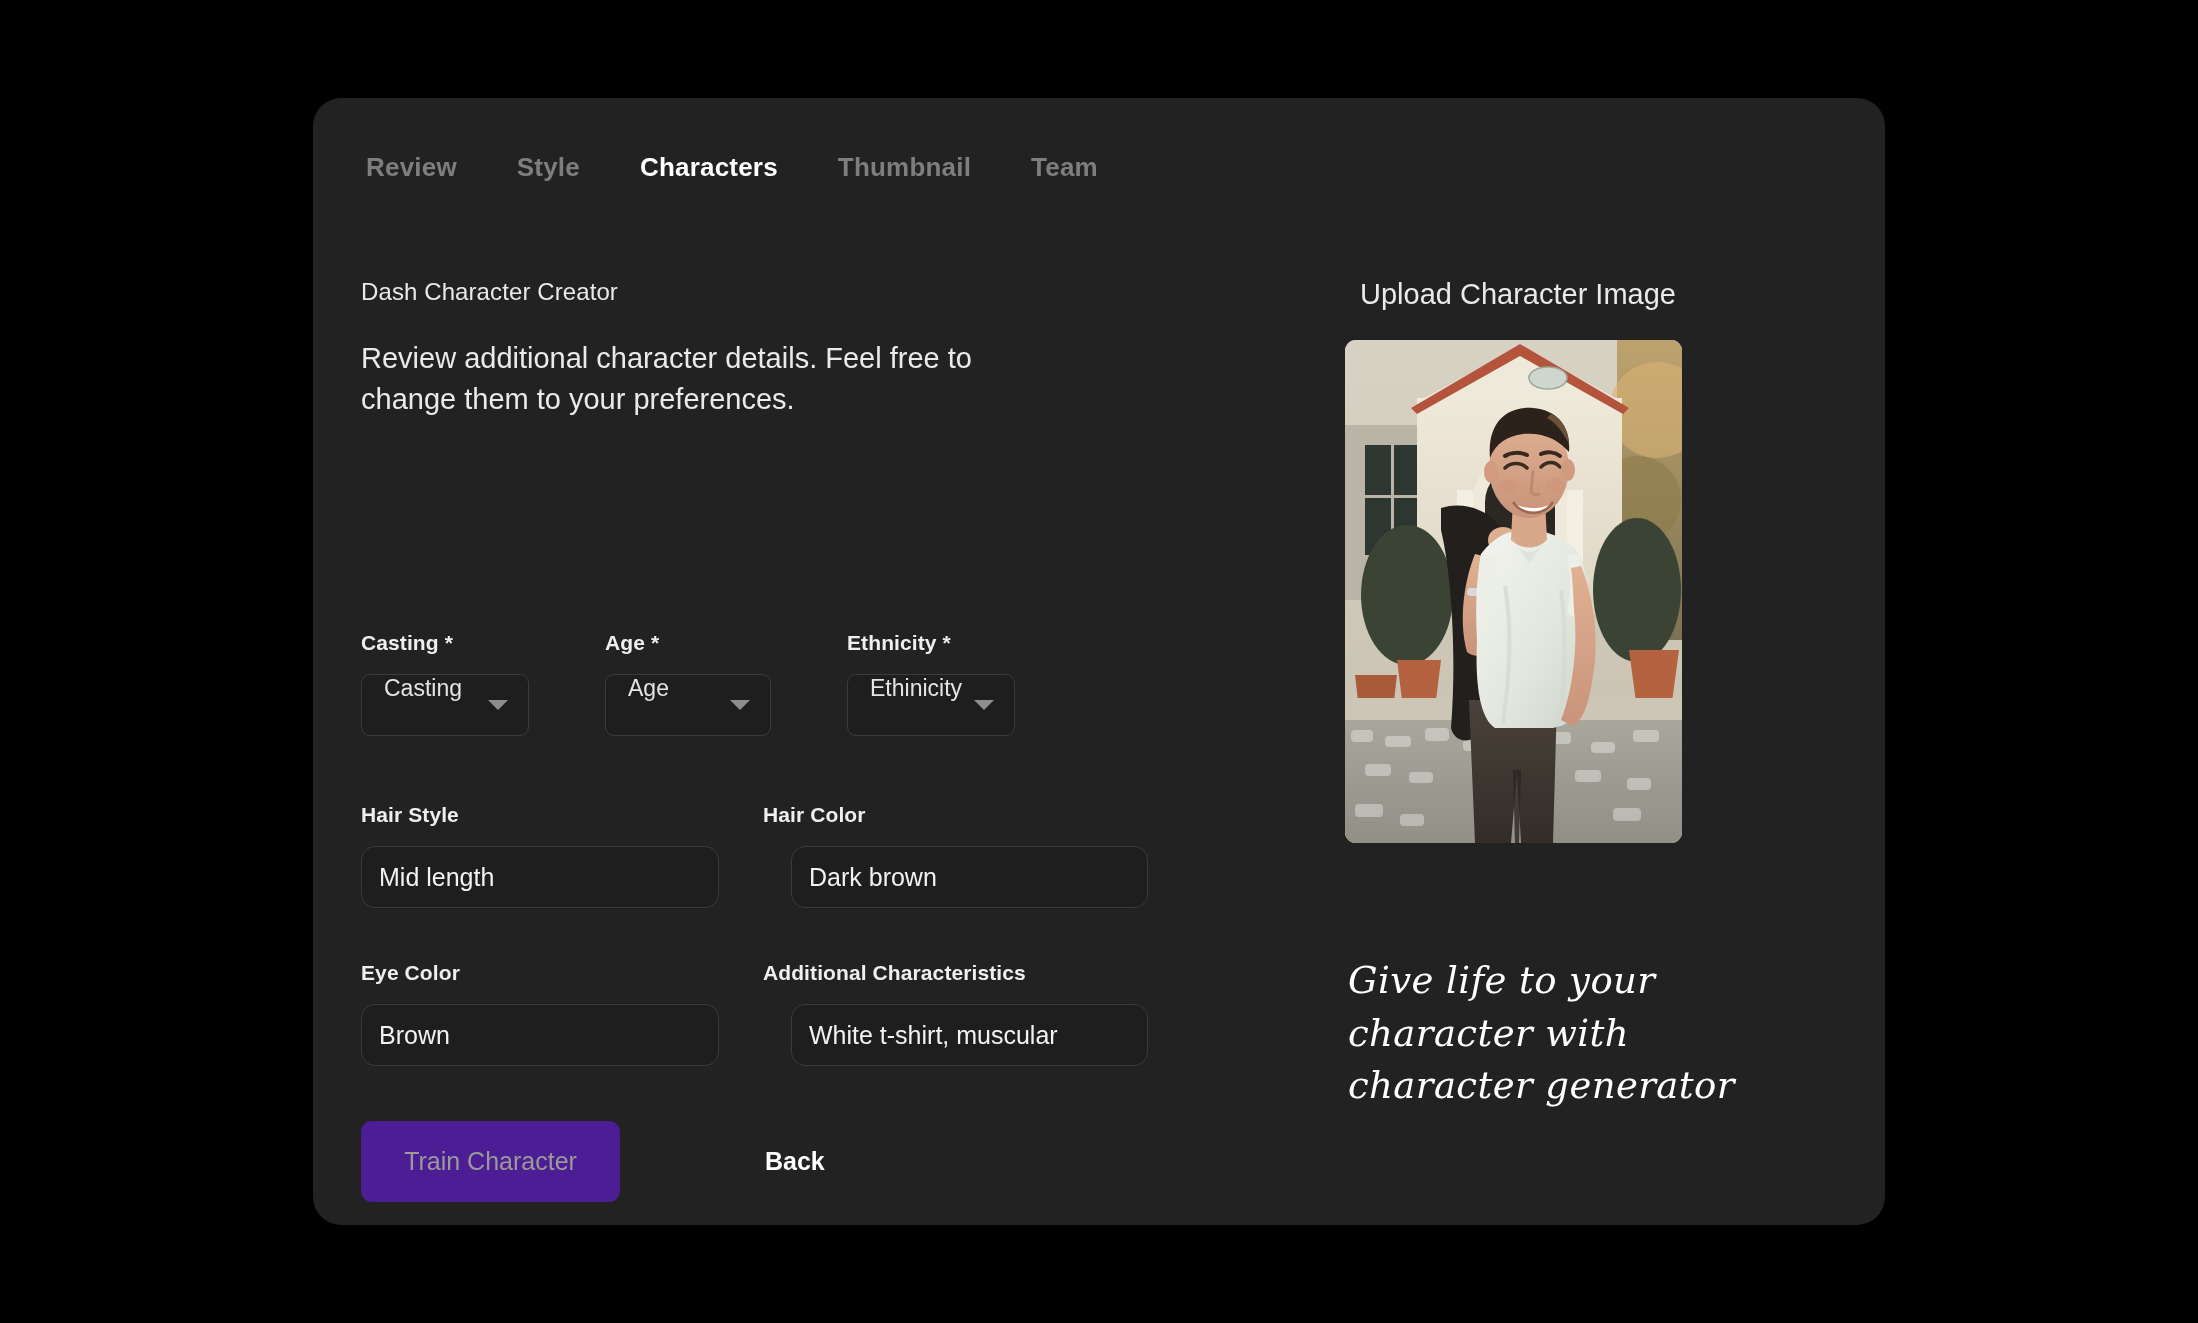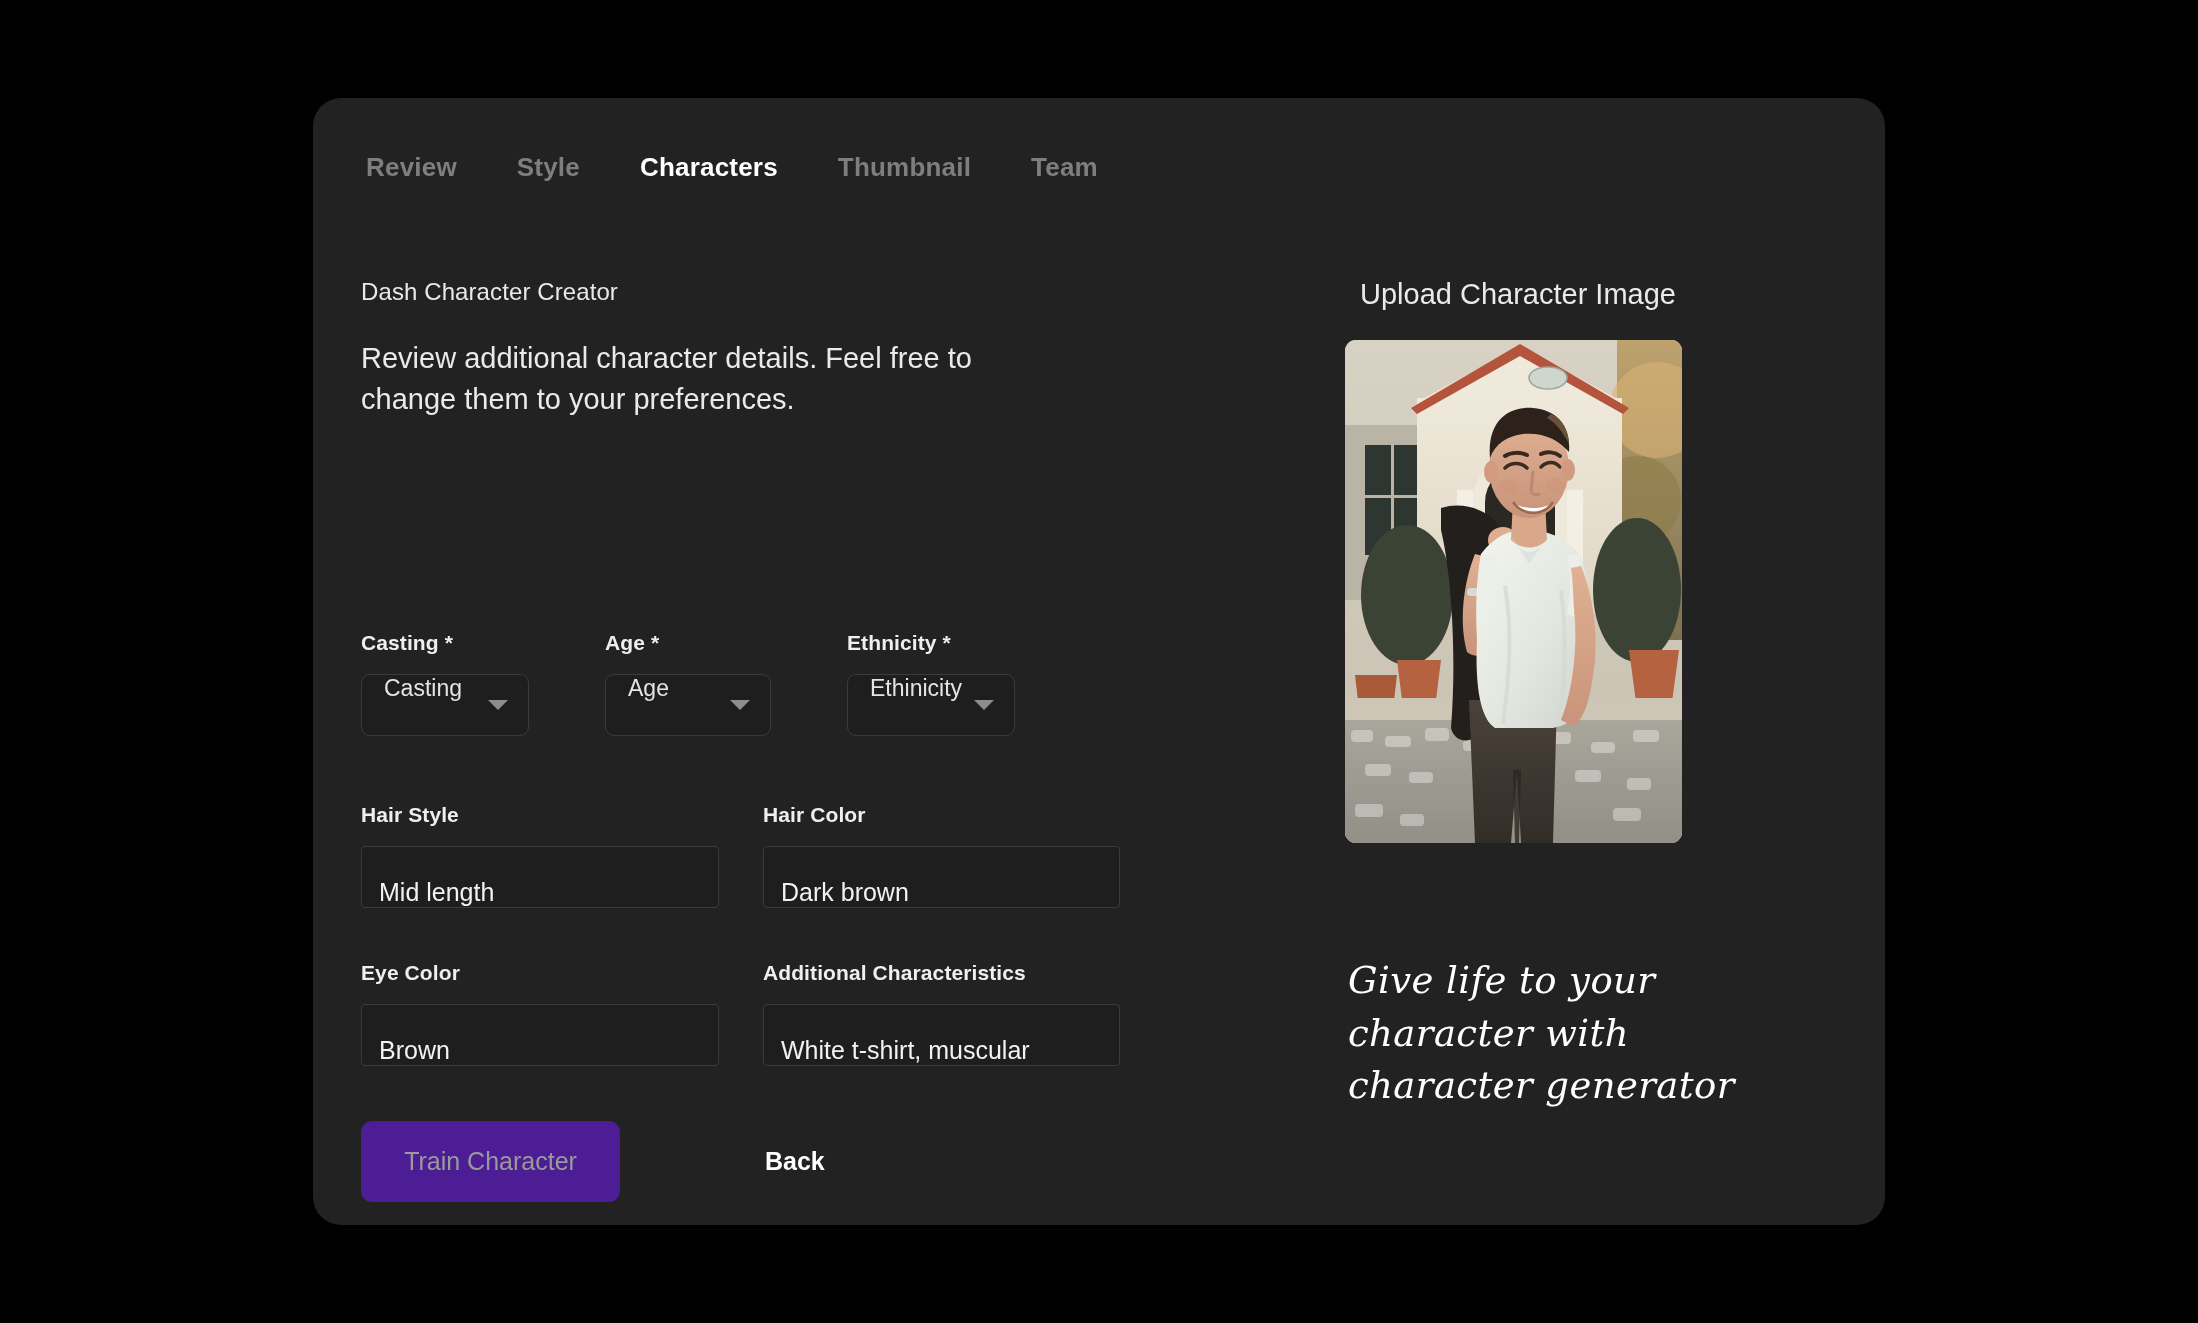--- a/index.html
+++ b/index.html
@@ -121,36 +121,36 @@
   .row-inputs {
     position: absolute;
     left: 48px;
     display: flex;
   }
   .row-inputs.r1 { top: 705px; }
   .row-inputs.r2 { top: 863px; }
   .text-box {
     background: #1e1e1e;
     border: 1px solid #3b3b3b;
-    border-radius: 4px;
+    border-radius: 14px;
     height: 62px;
     display: flex;
-    align-items: flex-end;
+    align-items: center;
     box-sizing: border-box;
     cursor: text;
   }
   .text-value {
     font-size: 25px;
     color: #f2f2f2;
     padding-left: 17px;
     white-space: nowrap;
     overflow: hidden;
   }
   .box-w1 { width: 358px; }
-  .box-w2 { width: 357px; }
+  .box-w2 { width: 357px; margin-left: 28px; }
   .gap-2 { width: 44px; }
 
   
   .actions {
     position: absolute;
     left: 48px;
     top: 1023px;
     display: flex;
     align-items: center;
   }

